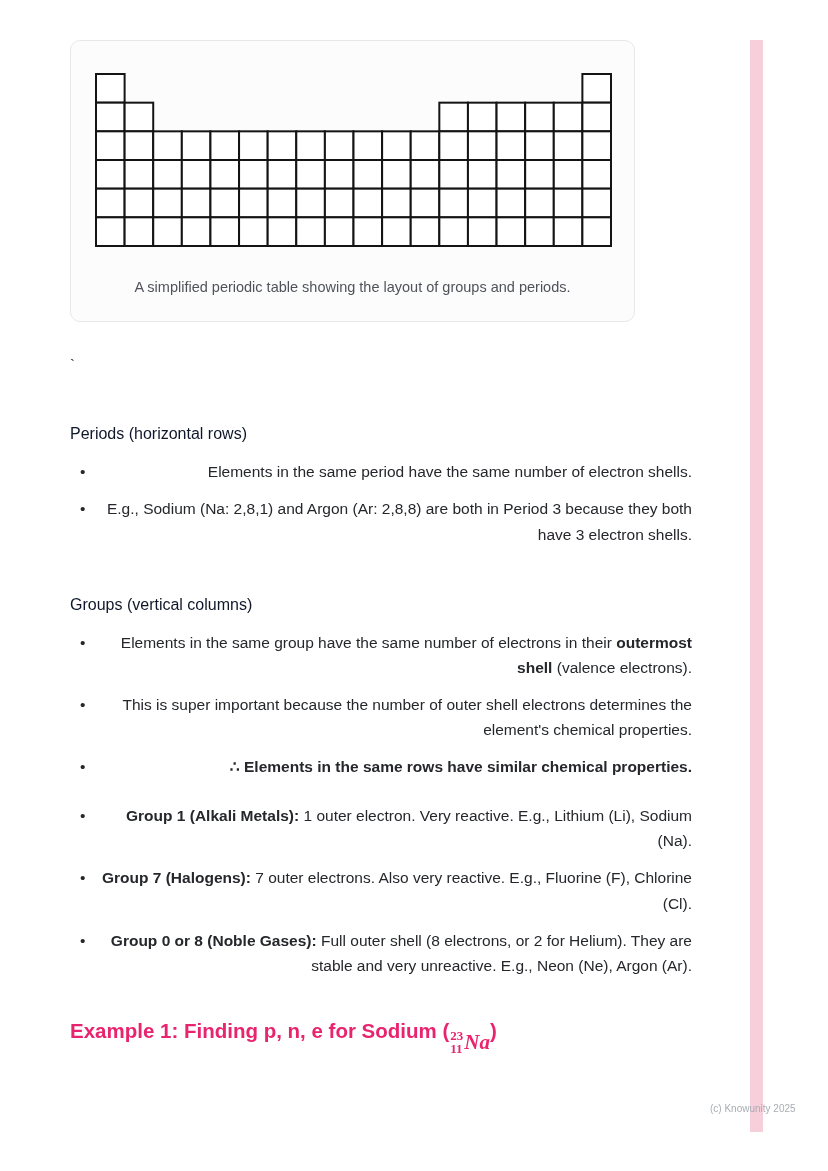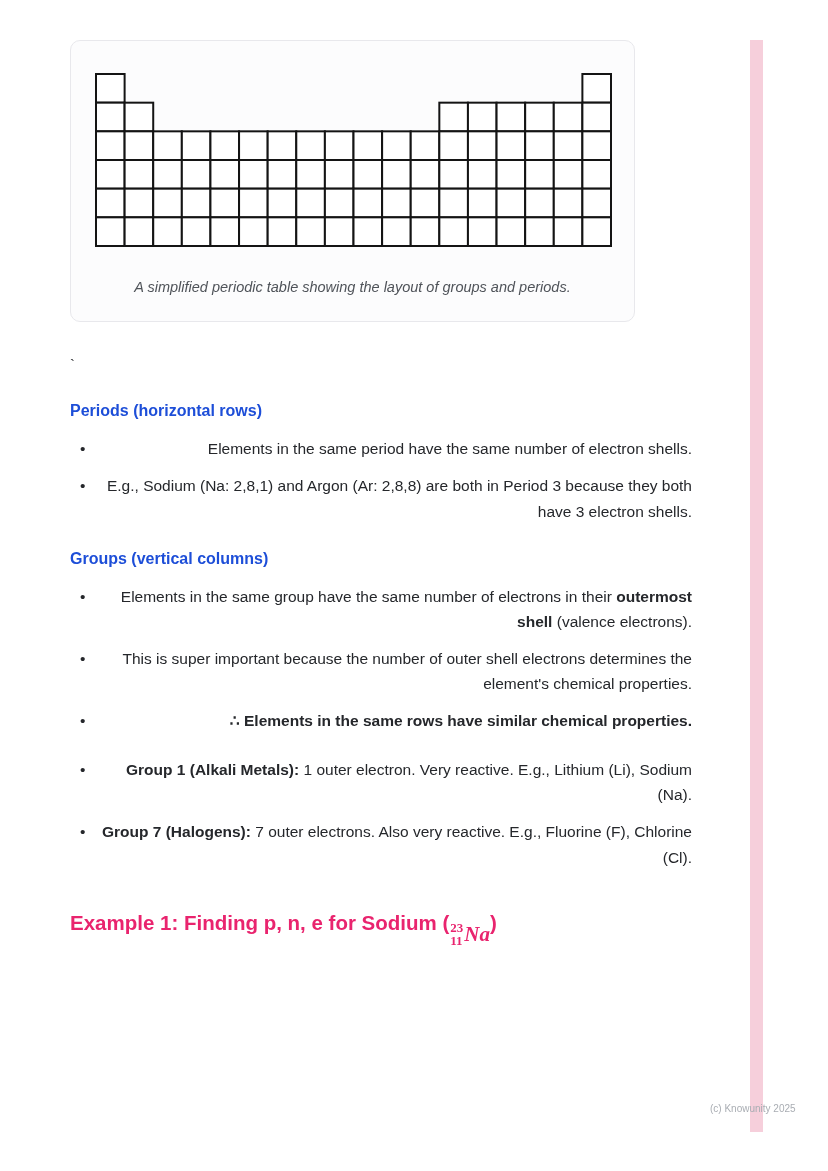--- a/index.html
+++ b/index.html
@@ -14,34 +14,33 @@
     background: #fcfcfd;
     border: 1px solid #e8e8ec;
     border-radius: 10px;
     padding: 32px 24px 24px 24px;
   }
   .figure-card svg { display: block; margin: 0 auto; }
   .figure-card svg rect { fill: #ffffff; stroke: #141414; stroke-width: 2; }
   .caption {
     margin-top: 30px;
     text-align: center;
-    font-style: italic;
     font-size: 14.5px;
     color: #4f5359;
     line-height: 1.4;
   }
 
   .stray { margin-top: 34px; font-size: 15px; color: #25272b; height: 20px; }
 
   h3.section-heading {
-    margin-top: 26px;
+    margin-top: 49px;
     margin-bottom: 16px;
     font-size: 16px;
-    font-weight: 700;
-    color: #1d4ed8;
+    font-weight: 400;
+    color: #0f172a;
   }
   h3.section-heading + ul { margin-top: 0; }
 
   ul.doc-list { list-style: none; margin: 0 0 24px 0; padding-left: 8px; }
   ul.doc-list li {
     position: relative;
     padding-left: 18px;
     margin-bottom: 12px;
     font-size: 15.5px;
     line-height: 1.62;
@@ -231,20 +230,23 @@
     </li>
   </ul>
 
   <ul class="doc-list">
     <li>
       <strong>Group 1 (Alkali Metals):</strong><span> 1 outer electron. Very reactive. E.g., Lithium (Li), Sodium (Na).</span>
     </li>
     <li>
       <strong>Group 7 (Halogens):</strong><span> 7 outer electrons. Also very reactive. E.g., Fluorine (F), Chlorine (Cl).</span>
     </li>
+    <li>
+      <strong>Group 0 or 8 (Noble Gases):</strong><span> Full outer shell (8 electrons, or 2 for Helium). They are stable and very unreactive. E.g., Neon (Ne), Argon (Ar).</span>
+    </li>
   </ul>
 
 
   <h2 class="example-heading">
     <span>Example 1: Finding p, n, e for Sodium (</span><span class="nuclide">
         <span class="stack">
           <span>23</span>
           <span>11</span>
         </span>
         <span class="sym">Na</span>

